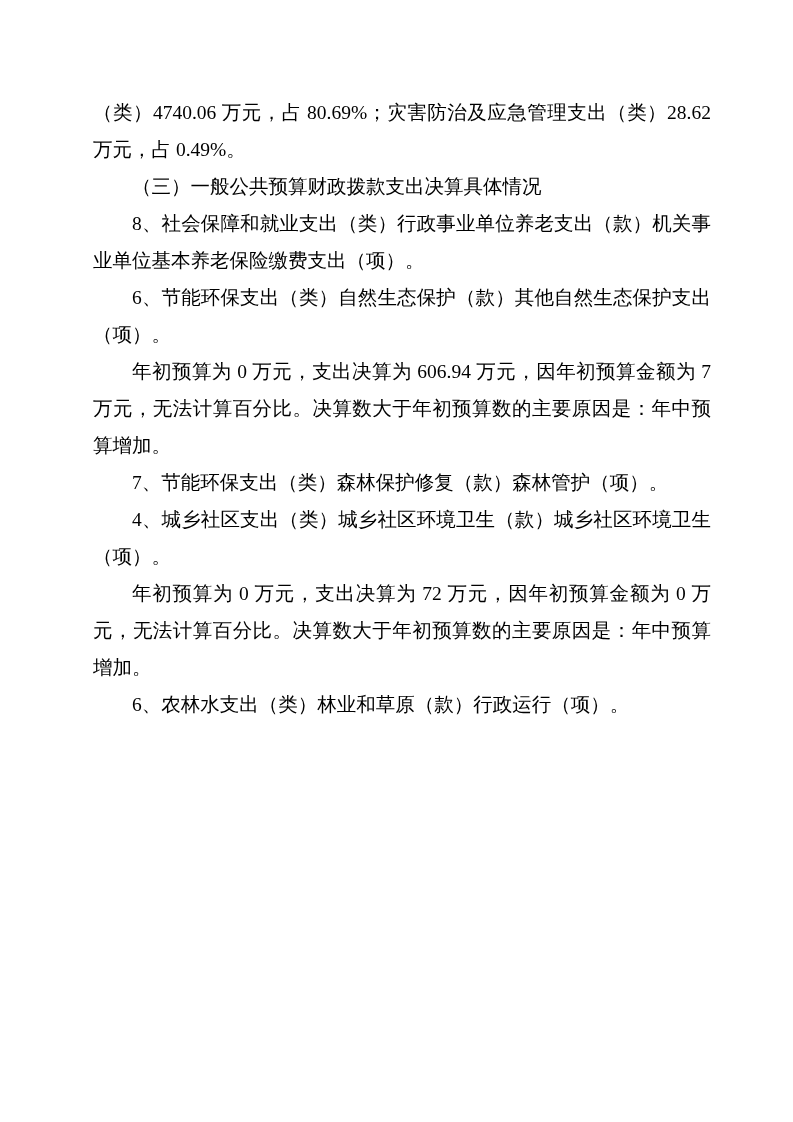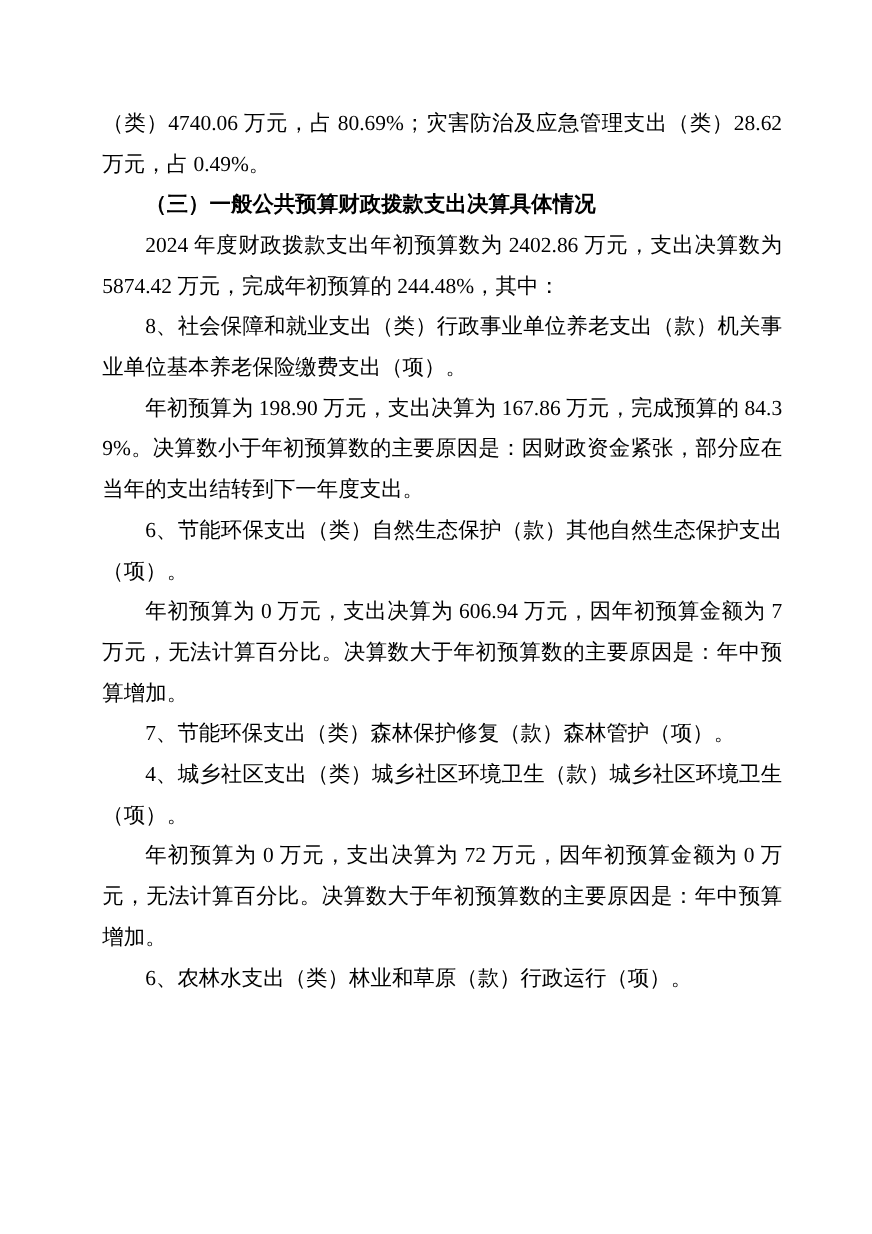--- a/index.html
+++ b/index.html
@@ -30,34 +30,32 @@
     line-height: 37px;
     text-align: justify;
     text-indent: 2em;
     word-break: break-all;
   }
   .content p.no-indent {
     text-indent: 0;
   }
   .content p.heading {
     font-family: "Liberation Sans", "DejaVu Sans", sans-serif;
-    font-weight: bold;
+    font-weight: normal;
     text-align: left;
   }
 </style>
 </head>
 <body>
 
 <div class="page">
   <div class="content">
     <p class="no-indent">（类）4740.06 万元，占 80.69%；灾害防治及应急管理支出（类）28.62 万元，占 0.49%。</p>
     <p class="heading">（三）一般公共预算财政拨款支出决算具体情况</p>
-    <p>2024 年度财政拨款支出年初预算数为 2402.86 万元，支出决算数为 5874.42 万元，完成年初预算的 244.48%，其中：</p>
     <p>8、社会保障和就业支出（类）行政事业单位养老支出（款）机关事业单位基本养老保险缴费支出（项）。</p>
-    <p>年初预算为 198.90 万元，支出决算为 167.86 万元，完成预算的 84.39%。决算数小于年初预算数的主要原因是：因财政资金紧张，部分应在当年的支出结转到下一年度支出。</p>
     <p>6、节能环保支出（类）自然生态保护（款）其他自然生态保护支出（项）。</p>
     <p>年初预算为 0 万元，支出决算为 606.94 万元，因年初预算金额为 7 万元，无法计算百分比。决算数大于年初预算数的主要原因是：年中预算增加。</p>
     <p>7、节能环保支出（类）森林保护修复（款）森林管护（项）。</p>
     <p>4、城乡社区支出（类）城乡社区环境卫生（款）城乡社区环境卫生（项）。</p>
     <p>年初预算为 0 万元，支出决算为 72 万元，因年初预算金额为 0 万元，无法计算百分比。决算数大于年初预算数的主要原因是：年中预算增加。</p>
     <p>6、农林水支出（类）林业和草原（款）行政运行（项）。</p>
   </div>
 </div>
 
 </body></html>

